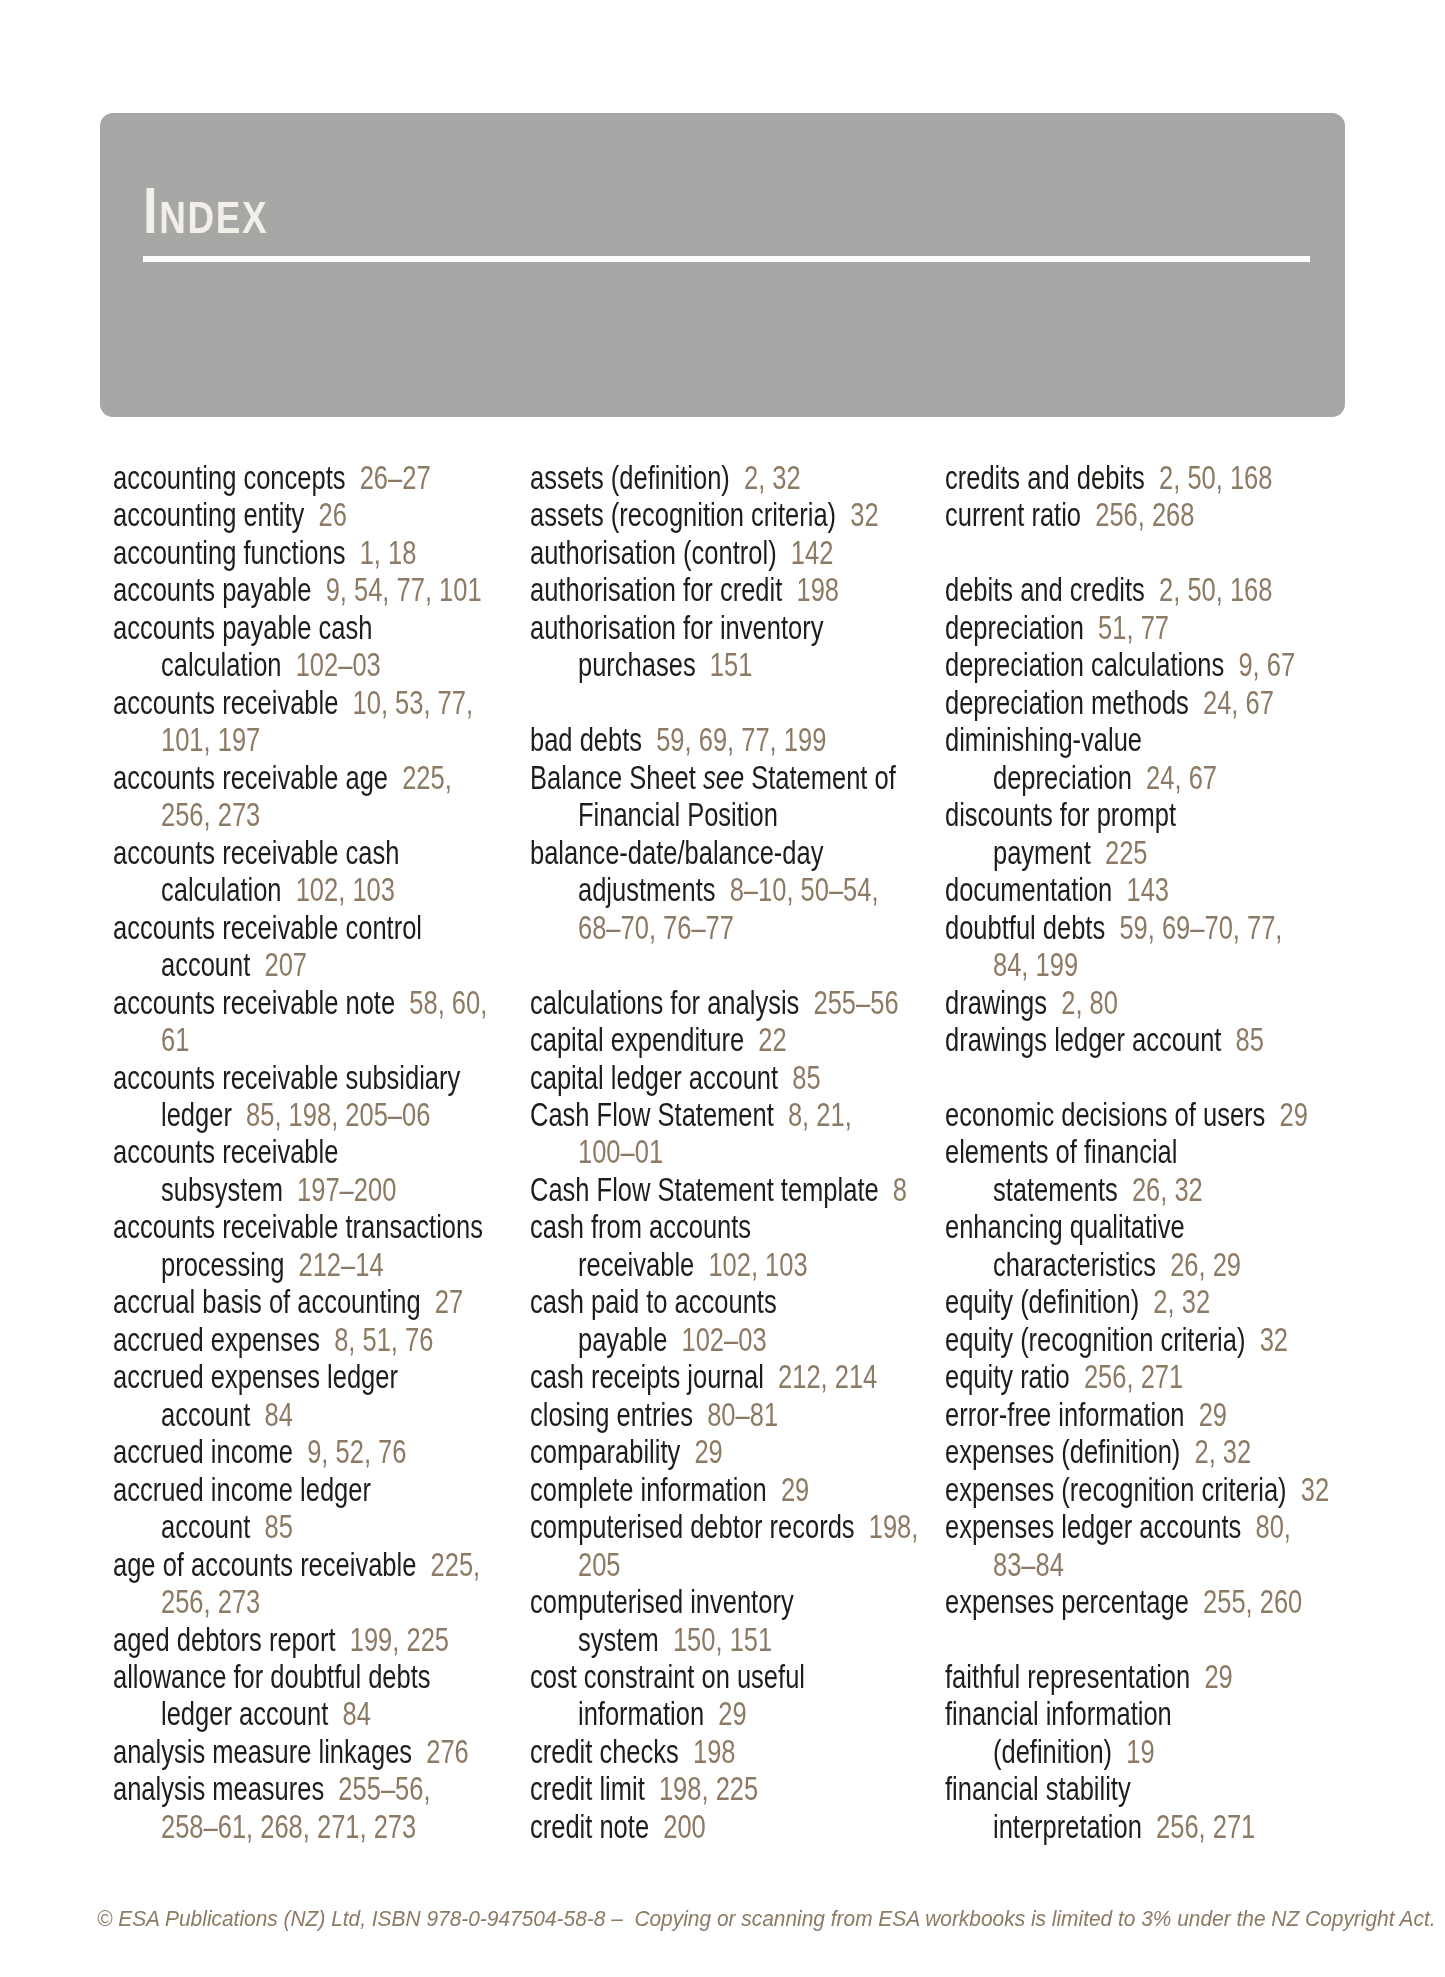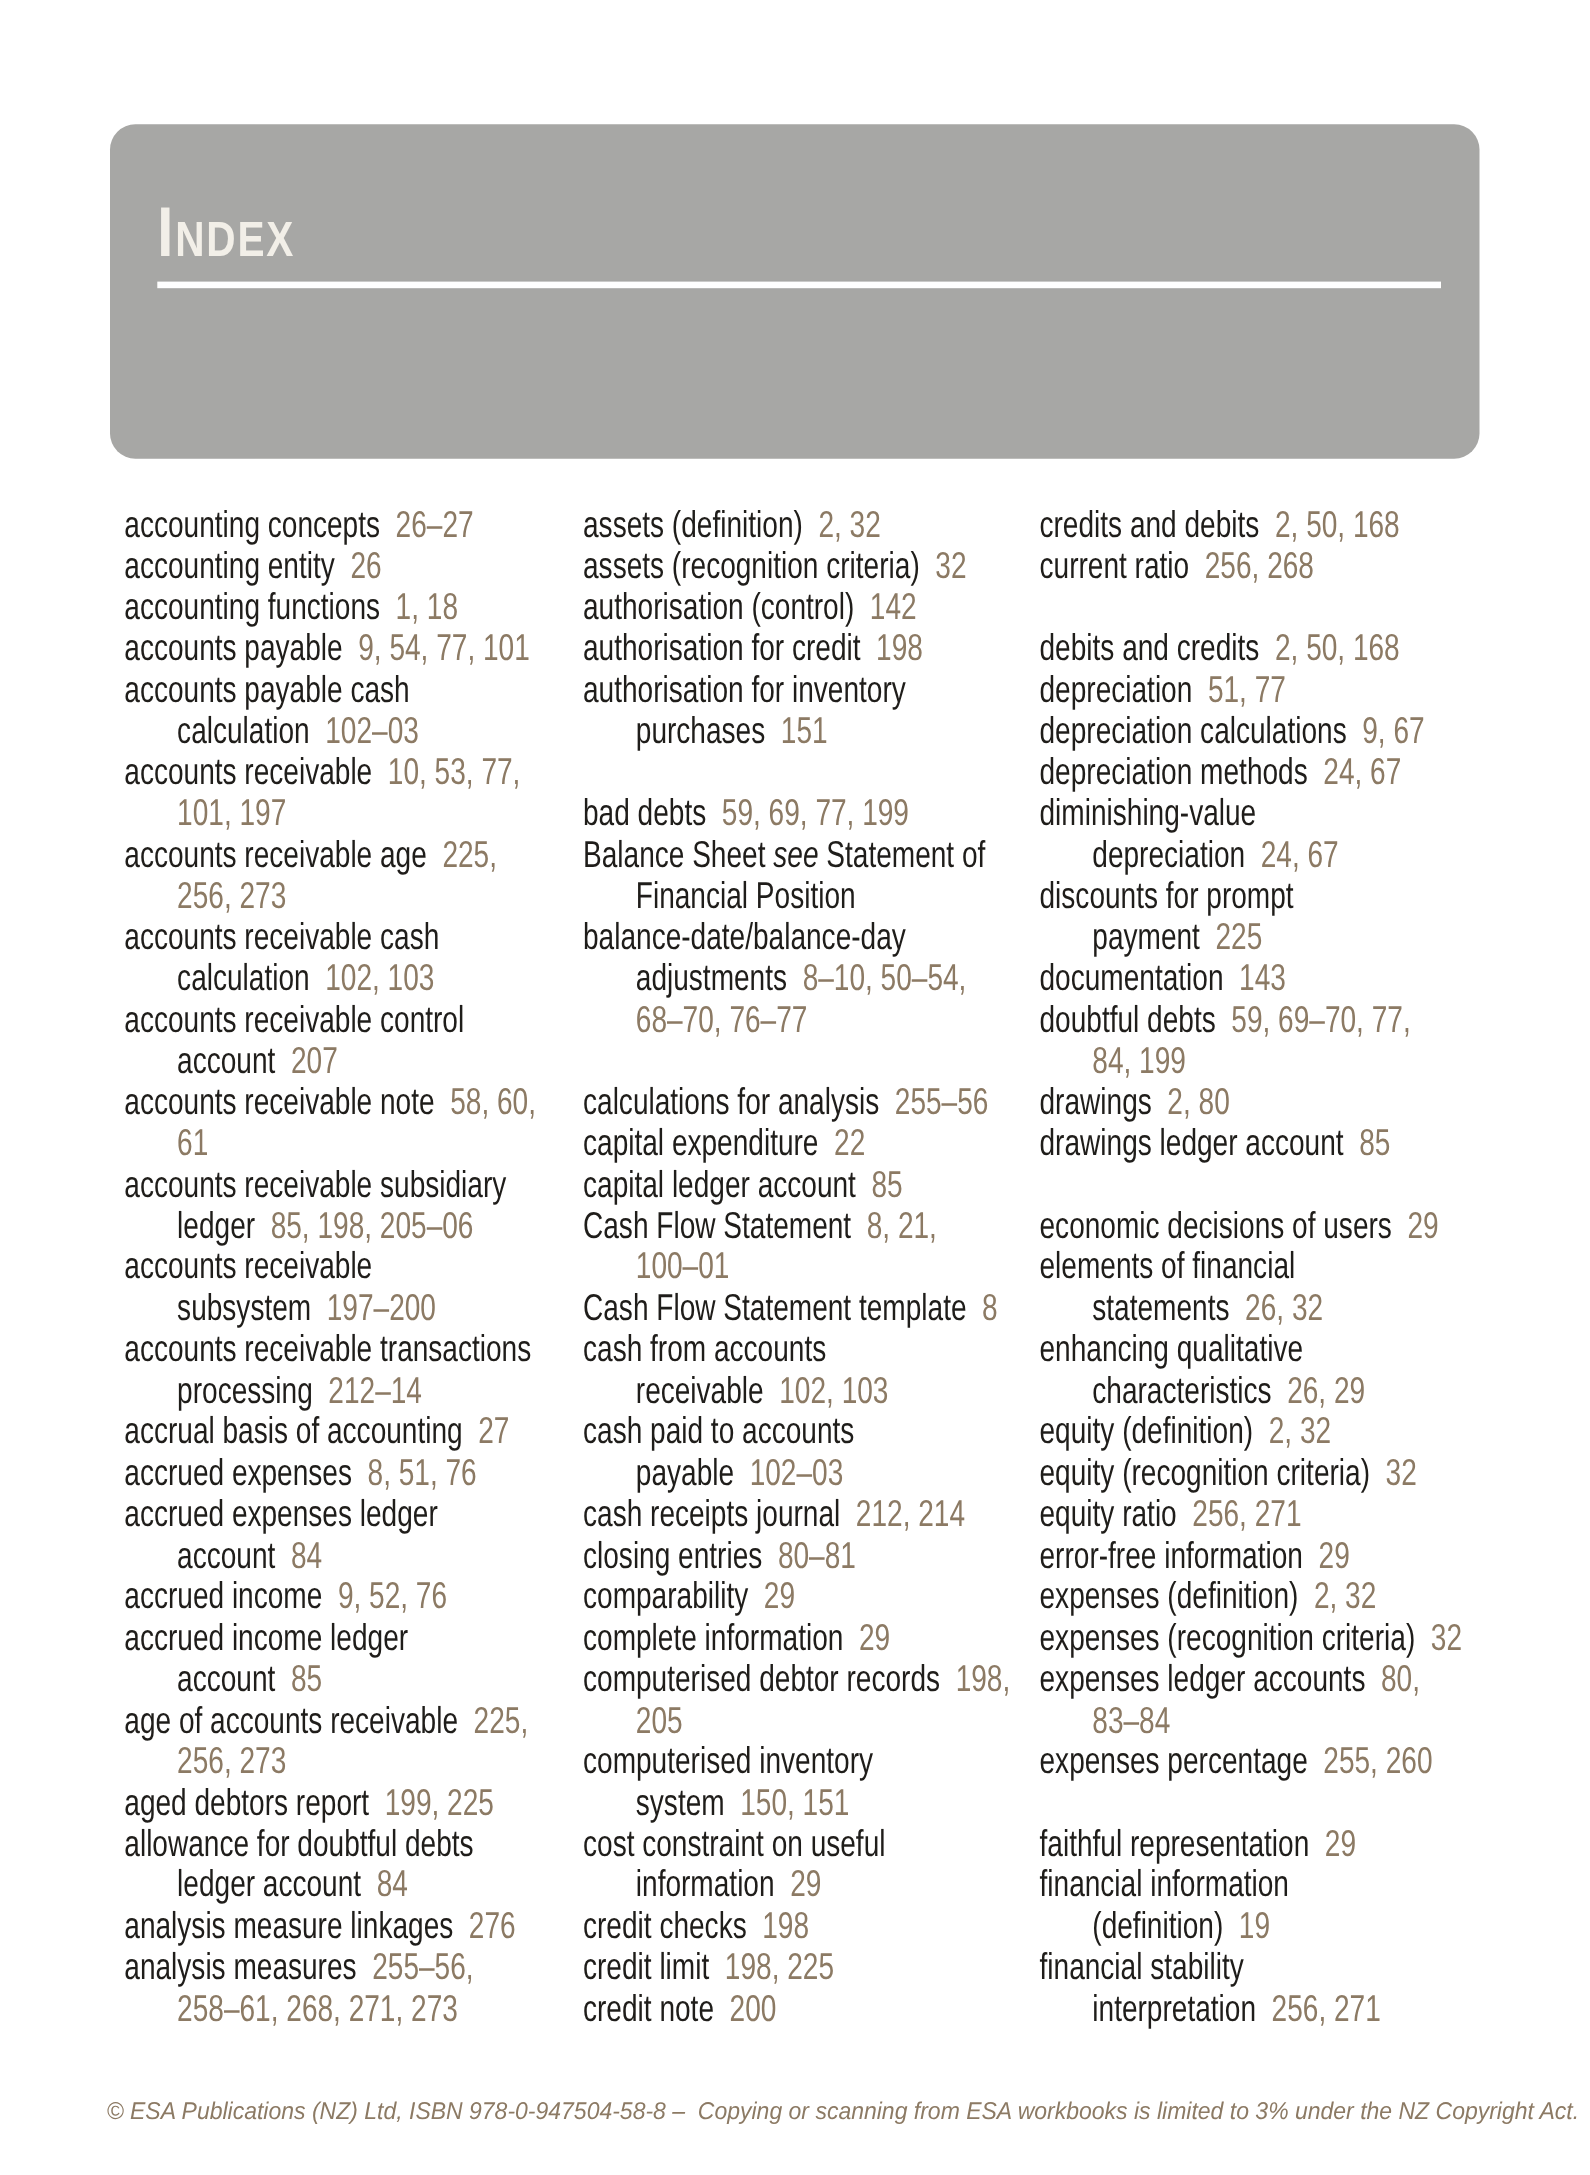--- a/index.html
+++ b/index.html
@@ -1,19 +1,19 @@
 <!DOCTYPE html>
 <html><head>
 <meta charset="utf-8">
 <style>
   html,body{margin:0;padding:0;background:#ffffff;}
   body{width:1445px;height:1977px;position:relative;overflow:hidden;
        font-family:"Liberation Sans","DejaVu Sans",sans-serif;}
   .header-box{position:absolute;left:100px;top:113px;width:1245px;height:304px;
-       background:#a7a7a5;border-radius:23px;}
+       background:#a7a7a5;border-radius:13px;}
   .title{position:absolute;left:43px;top:66px;color:#f2efe8;font-weight:bold;
        transform:scaleX(0.82);transform-origin:0 0;white-space:pre;letter-spacing:2px;}
   .title .big{font-size:64px;line-height:64px;}
   .title .small{font-size:45px;text-transform:uppercase;}
   .title-rule{position:absolute;left:43px;top:143px;width:1167px;height:6px;
        background:#ffffff;}
   .col{position:absolute;top:459px;font-size:34px;line-height:37.47px;
        transform:scaleX(0.75);transform-origin:0 0;width:560px;}
   .col .line{white-space:pre;height:37.47px;}
   .col .line.ind{padding-left:64px;}

